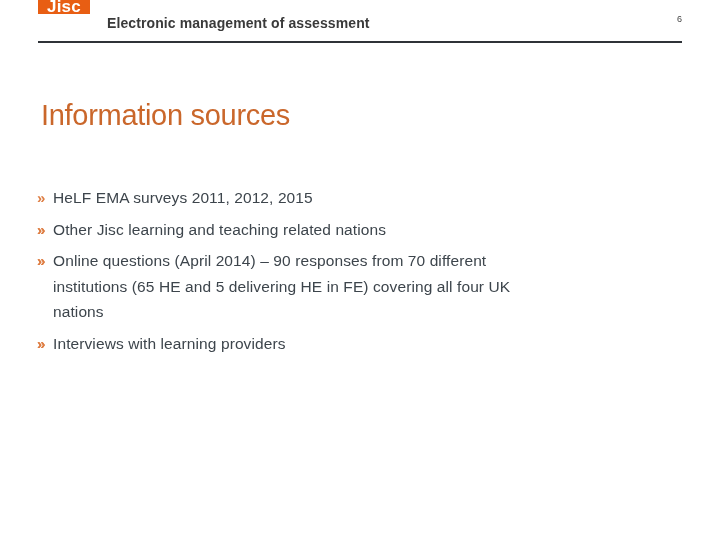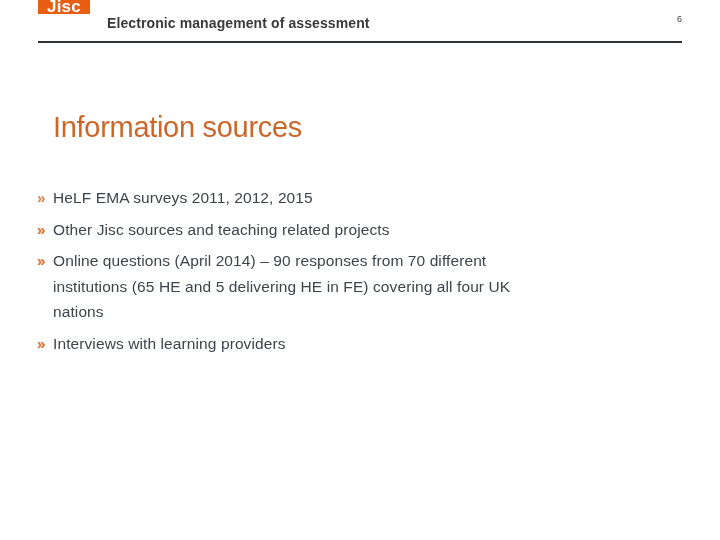--- a/index.html
+++ b/index.html
@@ -61,21 +61,21 @@
     right: 38px;
     top: 41px;
     height: 1.5px;
     background: var(--rule-dark);
   }
   
   .title {
     position: absolute;
     left: 37px;
     top: 95px;
-    margin: 16px;
+    margin: 4px;
     font-size: 29px;
     font-weight: 400;
     letter-spacing: -0.3px;
     color: var(--title-orange);
   }
   
   .bullets {
     position: absolute;
     left: 38px;
     top: 185px;
@@ -125,21 +125,21 @@
   <ul class="bullets">
     <li>
       <span class="chev">»</span>
       <span class="btext">HeLF EMA surveys 2011, 2012, 2015</span>
     </li>
     <li>
       <span class="chev">»</span>
     </li>
     <li>
       <span class="chev">»</span>
-      <span class="btext">Other Jisc sources and teaching related projects</span>
+      <span class="btext">Other Jisc learning and teaching related nations</span>
     </li>
     <li>
       <span class="chev">»</span>
     </li>
     <li>
       <span class="chev">»</span>
       <span class="btext">Online questions (April 2014) – 90 responses from 70 different
 institutions (65 HE and 5 delivering HE in FE) covering all four UK
 nations</span>
     </li>

